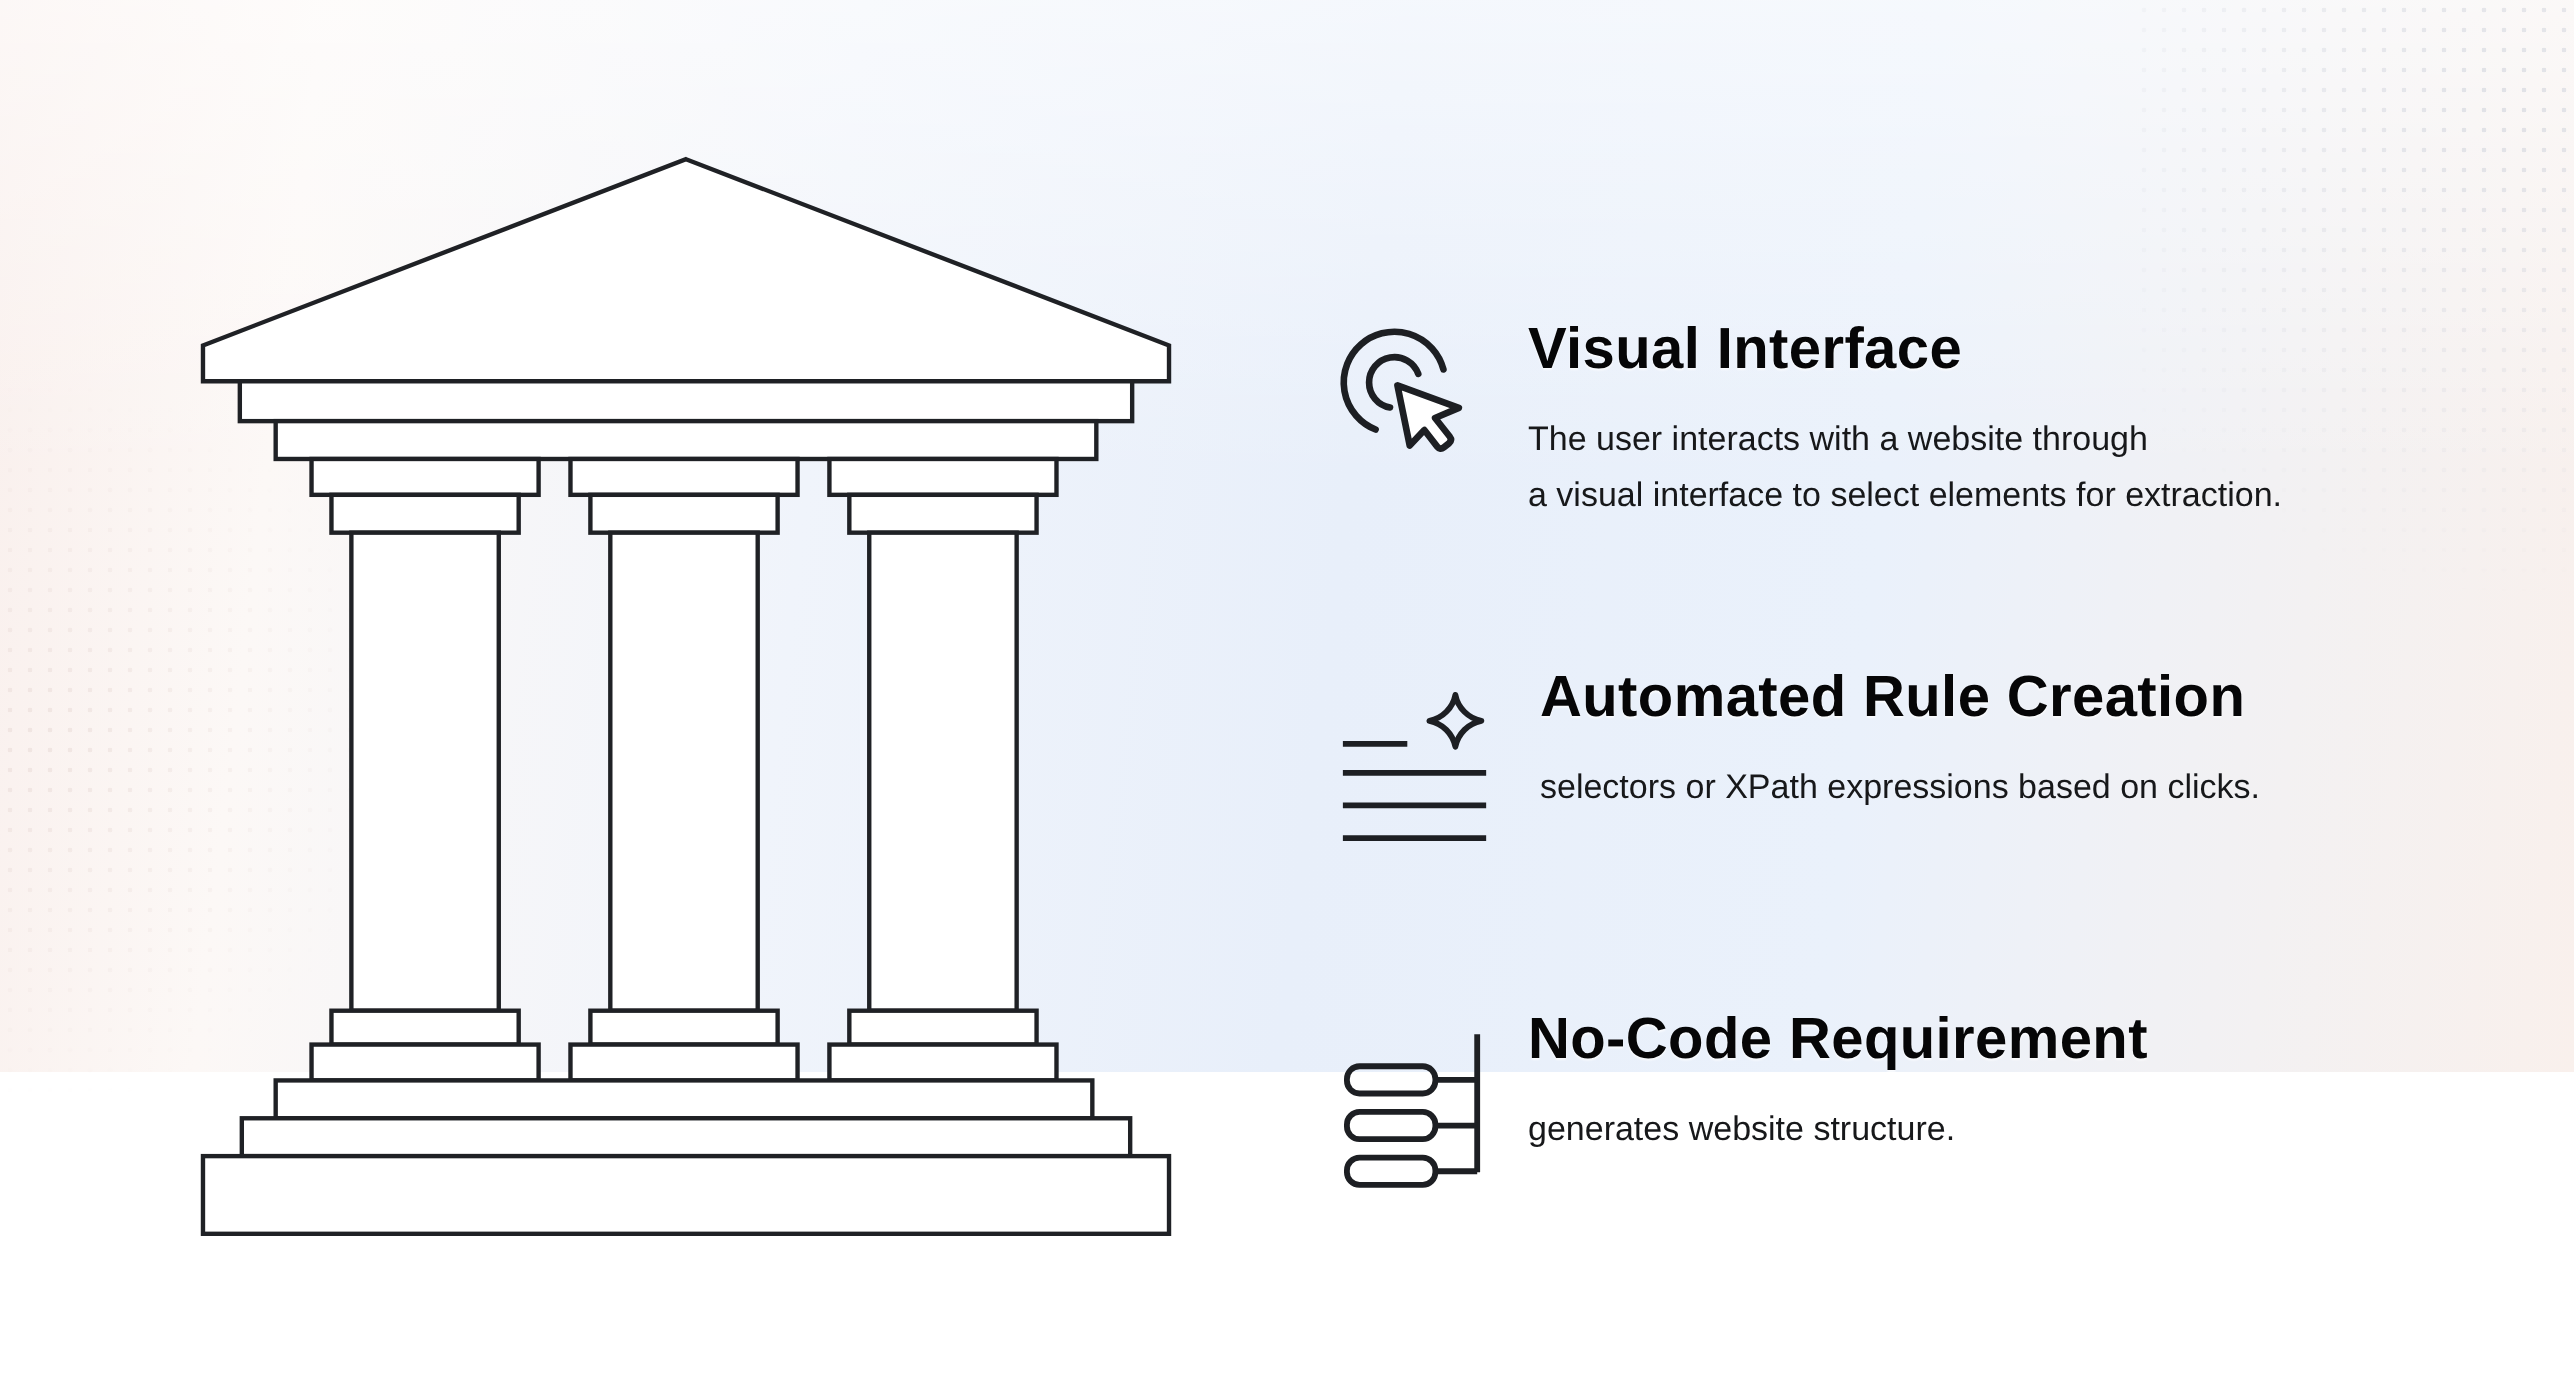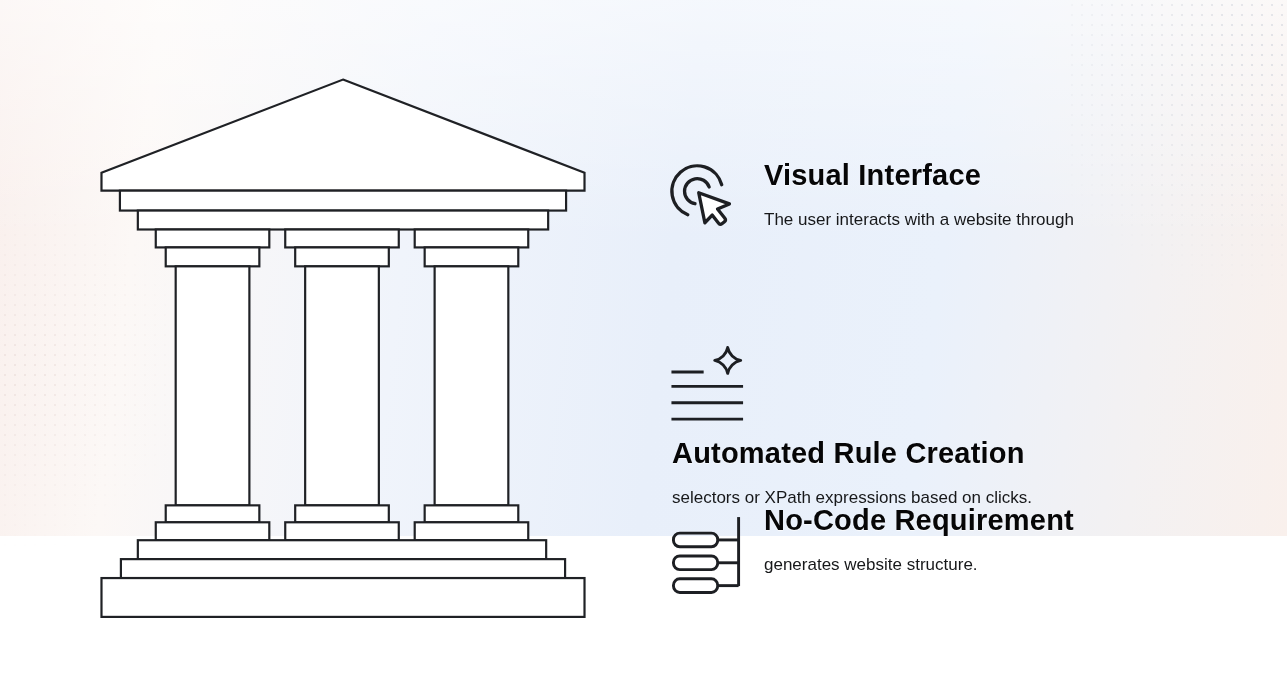--- a/index.html
+++ b/index.html
@@ -29,21 +29,21 @@
     background-image: radial-gradient(circle, #e3d3cf 1.1px, transparent 1.3px);
     opacity:.45;
     -webkit-mask-image: radial-gradient(circle at 10% 50%, #000 0%, transparent 70%);
             mask-image: radial-gradient(circle at 10% 50%, #000 0%, transparent 70%);
   }
   .temple { position:absolute; left:99px; top:77px; margin:0; width:488px; height:543px; }
   .temple svg { display:block; }
 
   .feature { position:absolute; left:666px; display:flex; gap:16px; }
   #feature-1 { top:159px; }
-  #feature-2 { top:333px;flex-direction:column; }
+  #feature-2 { top:333px; }
   #feature-3 { top:504px; }
   .icon-box { width:82px; flex-shrink:0; display:flex; justify-content:center; align-items:flex-start; }
   #feature-1 .icon-box { padding-top:3px; }
   #feature-2 .icon-box { padding-top:13px; }
   #feature-3 .icon-box { padding-top:10px; }
   .feature h2 {
     margin:0 0 14px; font-size:29px; font-weight:700; color:#060607;
     letter-spacing:.2px; text-shadow:0 1px 1px rgba(255,255,255,.75);
   }
   .feature p { margin:0; font-size:17px; line-height:28px; color:#17181a; }
@@ -99,20 +99,21 @@
           <path d="M 55.1 23.3 A 26 26 0 1 0 20.3 54.1"></path>
           <path d="M 42.2 25.6 A 13 13 0 1 0 27.7 42.8"></path>
         </g>
         <path d="M31.5 31.5 L63 43 L50.8 48.2 L58.3 57.7 Q59.8 59.6 57.9 61.2 L55.3 63.3 Q53.4 64.8 51.9 62.9 L45.3 54.4 L37.8 62.3 Z" fill="#ffffff" stroke="#1d1f23" stroke-width="3.4" stroke-linejoin="round"></path>
       </svg>
     </div>
     <div class="text">
       <h2>Visual Interface</h2>
       <p>
         <span>The user interacts with a website through</span>
+        <span>a visual interface to select elements for extraction.</span>
       </p>
     </div>
   </div>
 
   <div class="feature" id="feature-2">
     <div class="icon-box">
       <svg viewBox="0 0 78 78" width="75" height="75">
         <g fill="none" stroke="#1d1f23" stroke-width="3">
           <path d="M1.5 27 H35"></path>
           <path d="M1.5 42 H76"></path>

